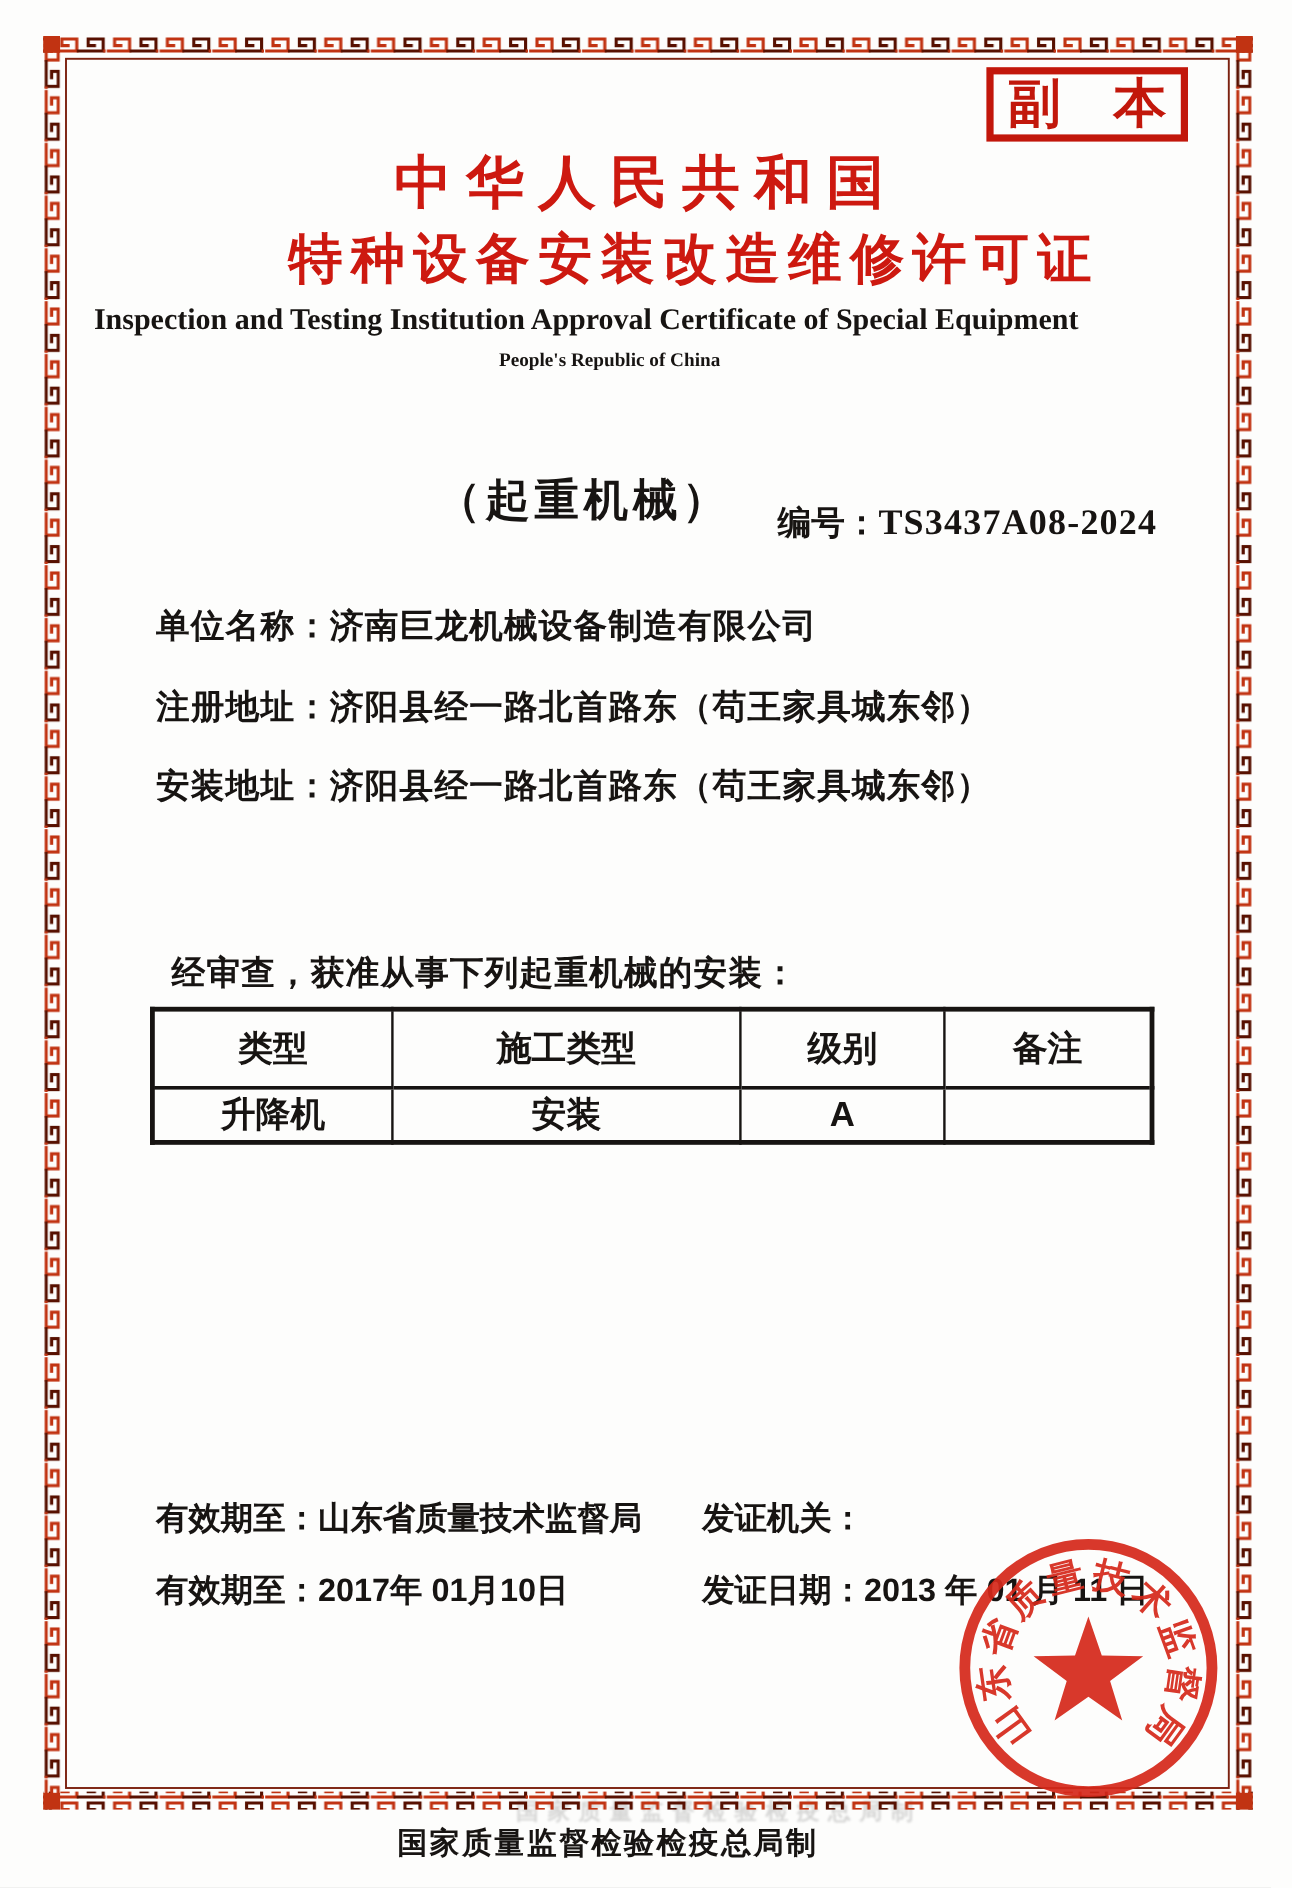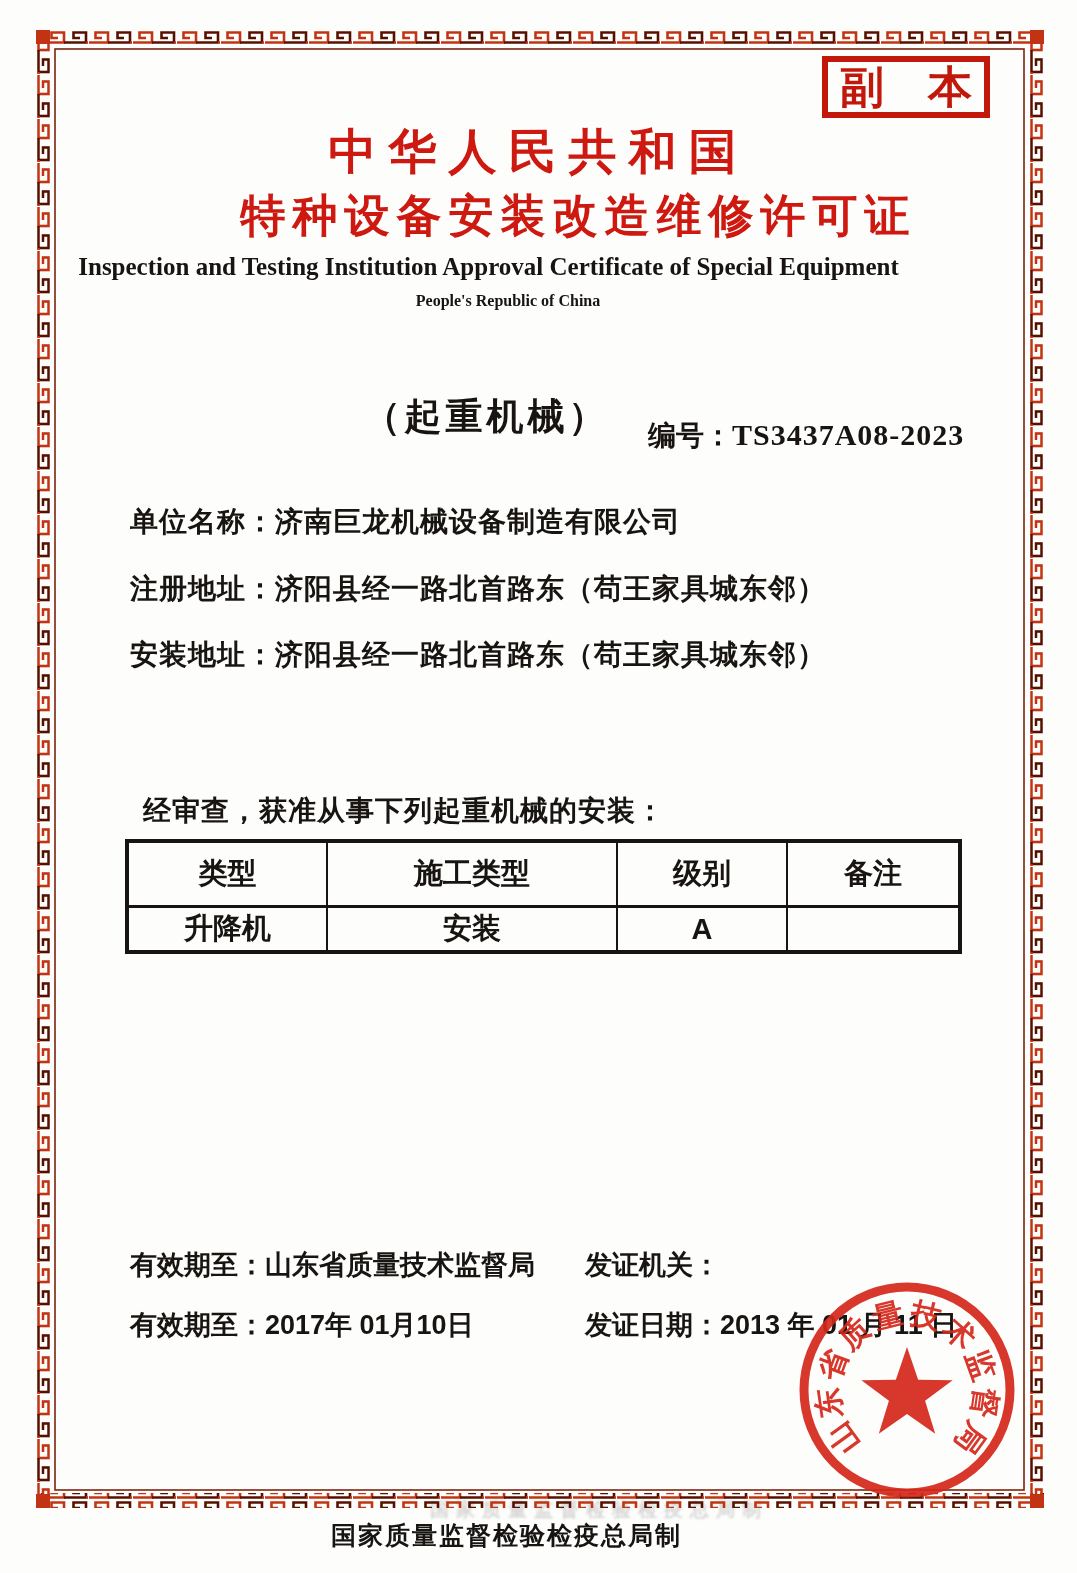--- a/index.html
+++ b/index.html
@@ -138,21 +138,21 @@
   </div>
 
   <div class="abs title-cn1">中华人民共和国</div>
   <div class="abs title-cn2">特种设备安装改造维修许可证</div>
   <div class="abs title-en1">Inspection and Testing Institution Approval Certificate of Special Equipment</div>
   <div class="abs title-en2">People's Republic of China</div>
 
   <div class="abs category">（起重机械）</div>
 
   <div class="abs cert-no">
-    <span>编号：</span><span class="val">TS3437A08-2023</span>
+    <span>编号：</span><span class="val">TS3437A08-2024</span>
   </div>
 
   <div class="abs field-line fl-0">
     <span>单位名称：</span><span>济南巨龙机械设备制造有限公司</span>
   </div>
   <div class="abs field-line fl-1">
     <span>注册地址：</span><span>济阳县经一路北首路东（苟王家具城东邻）</span>
   </div>
   <div class="abs field-line fl-2">
     <span>安装地址：</span><span>济阳县经一路北首路东（苟王家具城东邻）</span>

